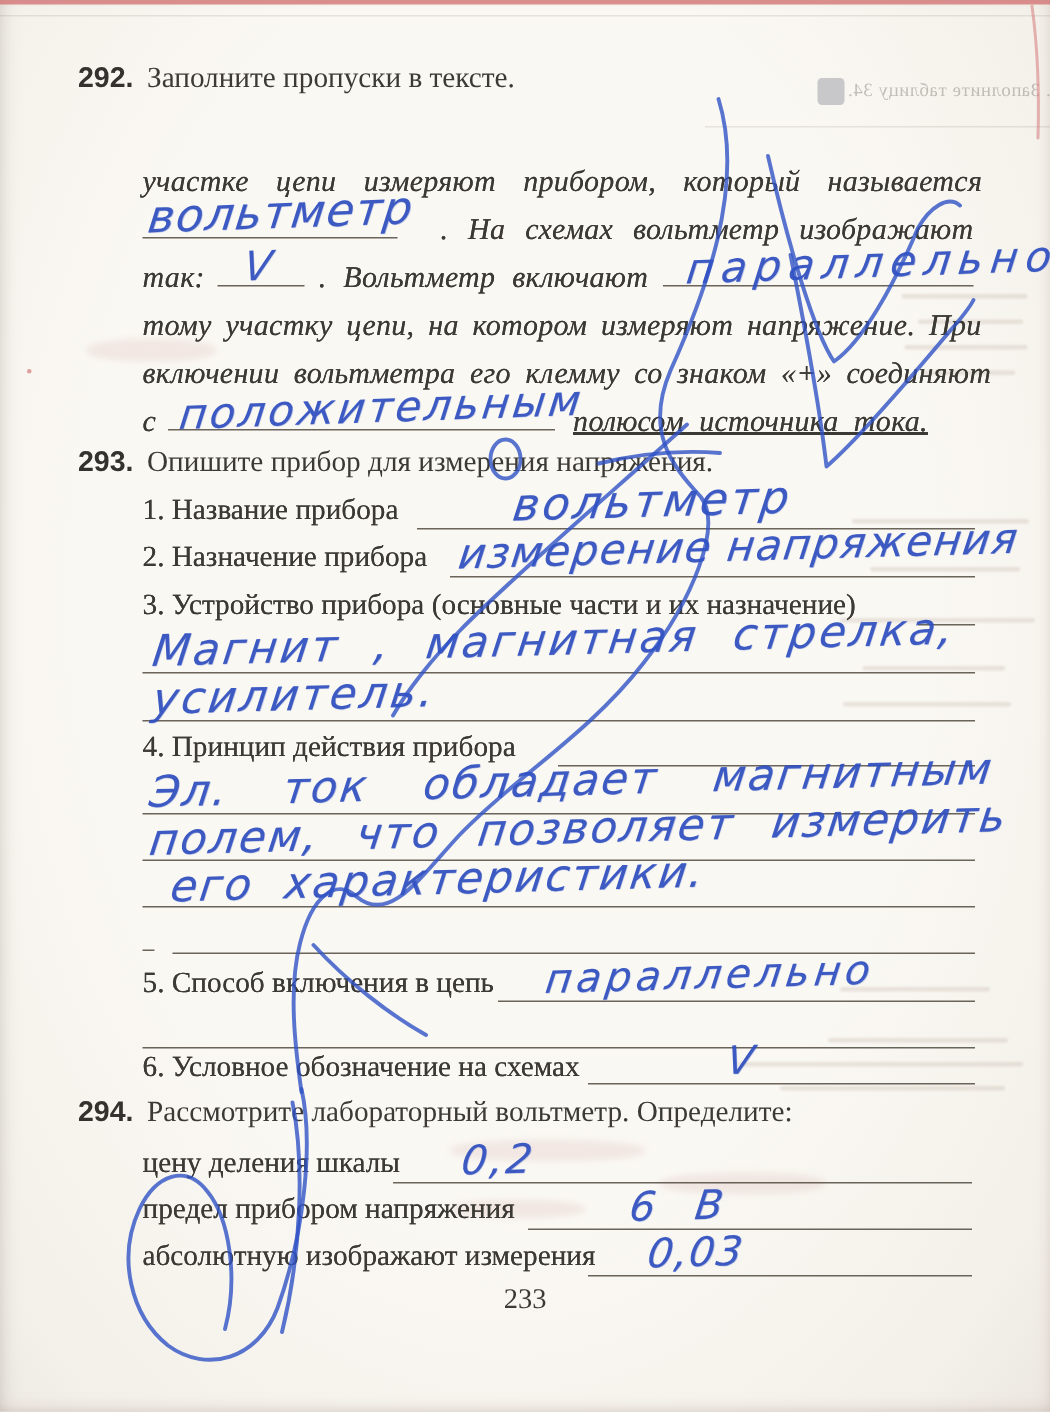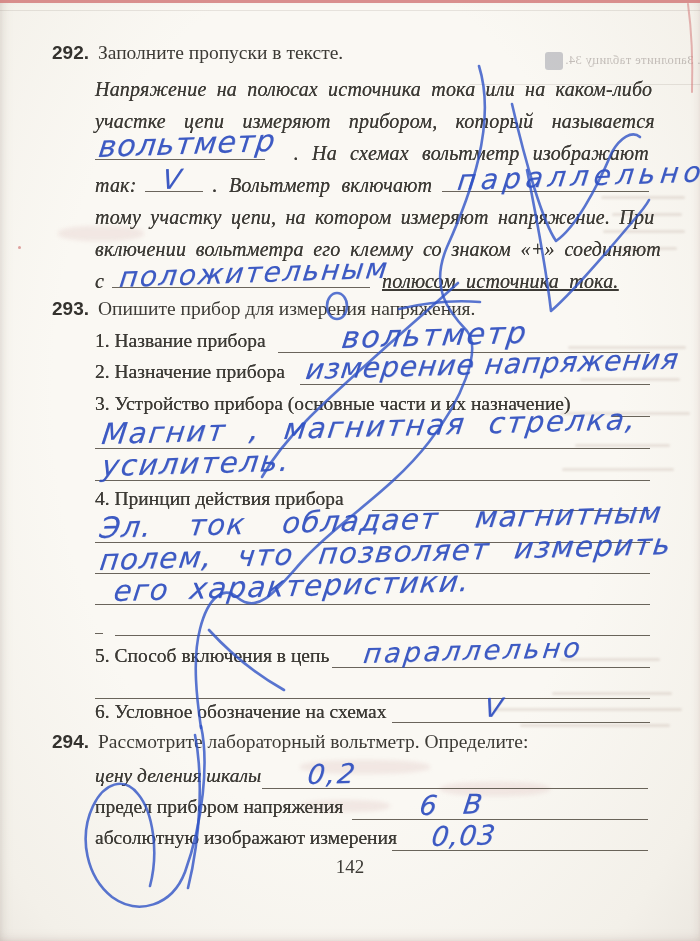--- a/index.html
+++ b/index.html
@@ -77,21 +77,20 @@
   <div class="pinksmudge" style="left:300px;top:760px;width:130px;height:14px;"></div>
   <div class="pinksmudge" style="left:440px;top:782px;width:110px;height:14px;"></div>
   <div class="pinksmudge" style="left:300px;top:800px;width:90px;height:12px;"></div>
   <div class="pinksmudge" style="left:58px;top:226px;width:86px;height:15px;"></div>
   <div class="reddot" style="left:18px;top:246px;"></div>
 
   <div class="hdr" style="top:42px;">
     <span class="num">292.</span><span class="ttl">Заполните пропуски в тексте.</span>
   </div>
 
-  <div class="pline" style="top:78px;word-spacing:5px;">Напряжение на полюсах источника тока или на каком-либо</div>
   <div class="pline" style="top:110px;word-spacing:13px;">участке цепи измеряют прибором, который называется</div>
 
   <div class="pline pflex sbs" style="top:142px;">
     <span class="blank" style="width:170px;">
       <span class="hw-in" style="left:2px;bottom:-3px;font-size:30px;letter-spacing:1px;">вольтметр</span>
     </span>
     <span style="word-spacing:8px;">. На схемах вольтметр изображают</span>
   </div>
 
   <div class="pline pflex" style="top:174px;">
@@ -154,33 +153,33 @@
   <div class="rule" style="left:95px;top:698px;width:555px;"></div>
 
   <div class="lbl" style="top:701px;">6. Условное обозначение на схемах</div>
   <div class="rule" style="left:392px;top:722px;width:258px;"></div>
   <div class="hw" style="left:483px;top:695px;font-size:26px;">V</div>
 
   <div class="hdr" style="top:731px;">
     <span class="num">294.</span><span class="ttl">Рассмотрите лабораторный вольтметр. Определите:</span>
   </div>
 
-  <div class="lbl" style="top:765px;font-style:italic;">цену деления шкалы</div>
+  <div class="lbl" style="top:765px;">цену деления шкалы</div>
   <div class="rule" style="left:262px;top:788px;width:386px;"></div>
   <div class="hw" style="left:306px;top:761px;font-size:27px;letter-spacing:2px;">0,2</div>
 
   <div class="lbl" style="top:796px;">предел прибором напряжения</div>
   <div class="rule" style="left:352px;top:819px;width:296px;"></div>
   <div class="hw" style="left:418px;top:792px;font-size:27px;letter-spacing:2px;word-spacing:14px;">6 В</div>
 
   <div class="lbl" style="top:827px;">абсолютную изображают измерения</div>
   <div class="rule" style="left:392px;top:850px;width:256px;"></div>
   <div class="hw" style="left:430px;top:823px;font-size:27px;letter-spacing:1px;">0,03</div>
 
-  <div class="pgnum">142</div>
+  <div class="pgnum">233</div>
 
   <svg id="scribble" width="700" height="941" viewBox="0 0 700 941">
     <g fill="none" stroke="#2f52c5" stroke-opacity="0.8" stroke-width="2.6" stroke-linecap="round" stroke-linejoin="round">
       <path d="M 512,104 C 526,165 543,222 556,241 C 575,228 596,190 612,152 C 620,138 632,130 640,137"></path>
       <path d="M 527,170 C 540,235 548,285 551,311 C 572,293 607,252 633,221 C 640,213 646,206 649,200"></path>
       <path d="M 479,66 C 497,124 470,196 447,247 C 430,287 447,310 467,331 C 482,350 462,400 429,442 C 392,490 342,519 306,557 C 280,585 260,616 238,598 C 224,585 208,597 200,629 C 192,660 197,700 201,728"></path>
       <path d="M 458,283 C 415,322 340,386 307,420 C 288,439 271,461 262,477"></path>
       <path d="M 399,309 C 428,302 455,300 480,302"></path>
       <path d="M 209,630 C 231,654 259,676 284,690"></path>
       <path d="M 201,726 C 209,762 203,822 185,872 C 172,906 138,916 112,897 C 87,877 78,838 93,806 C 104,783 124,776 138,794 C 153,812 159,852 150,886"></path>

